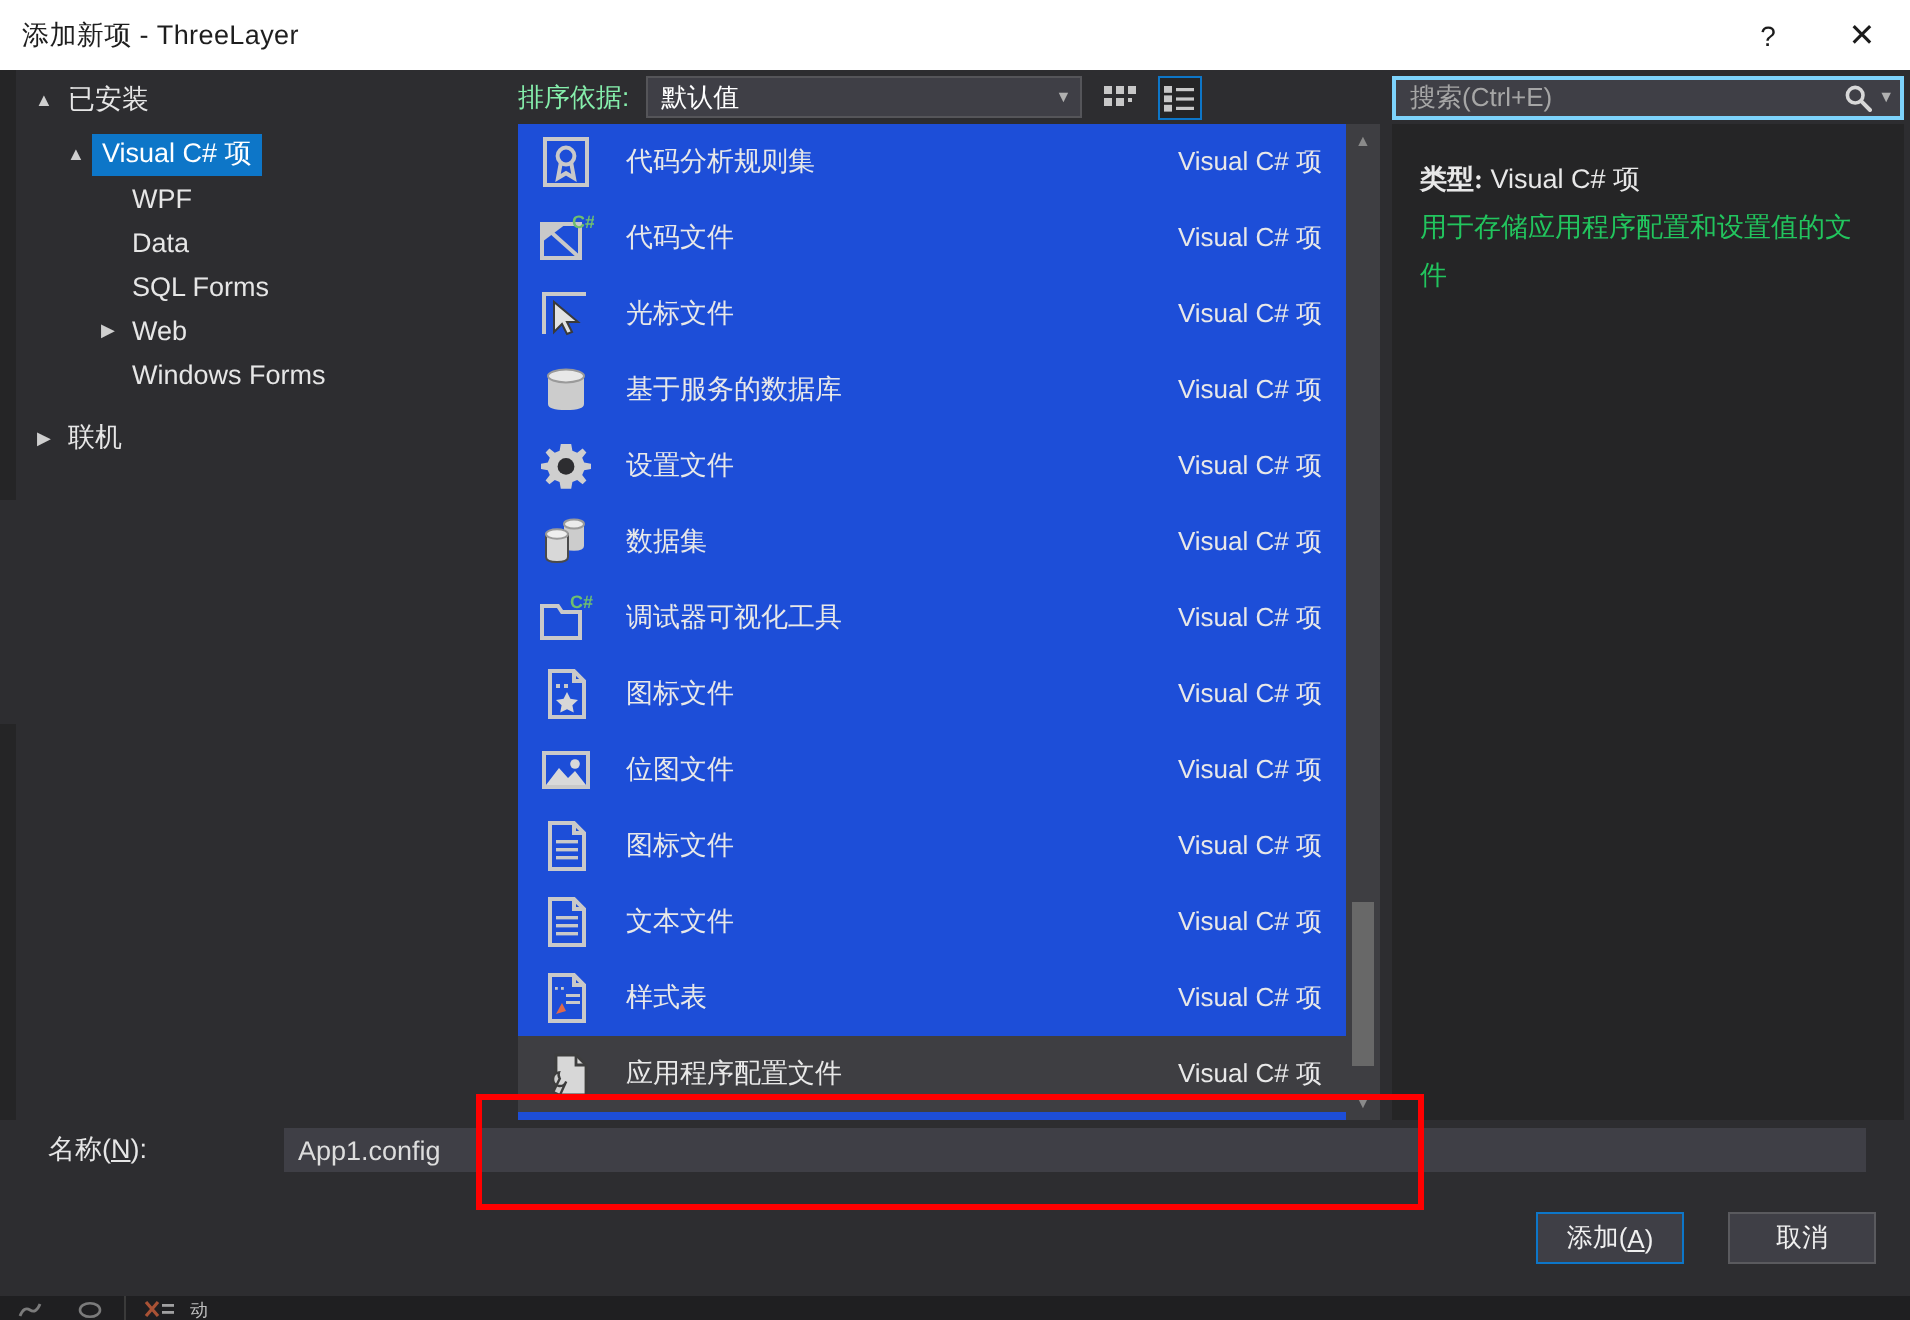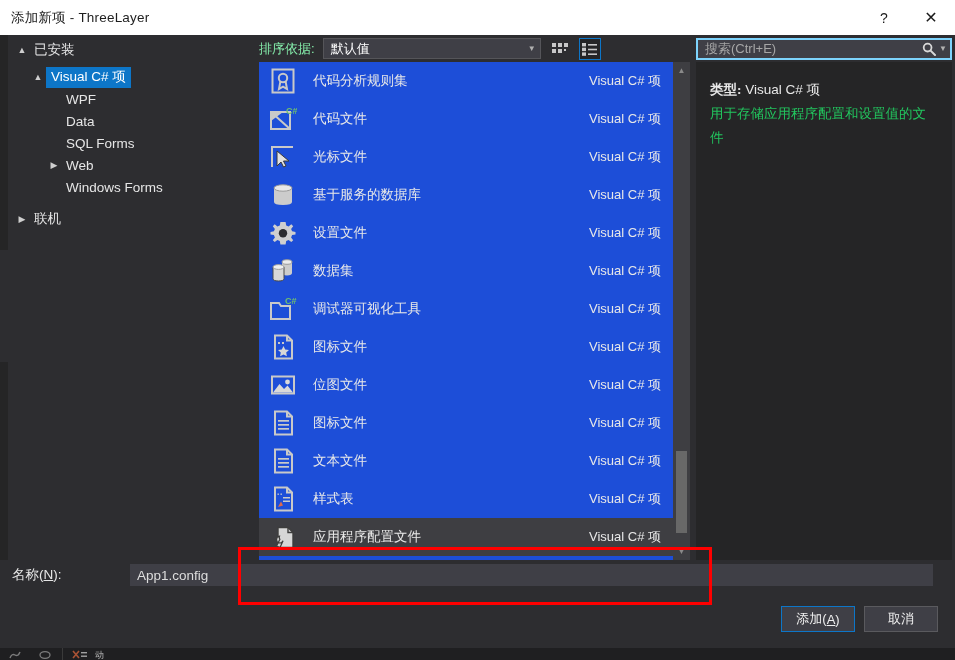--- a/index.html
+++ b/index.html
@@ -272,21 +272,21 @@
     color: #22c55e;
     line-height: 1.8;
   }
 
   
   #name-row {
     height: 30px;
     flex: 0 0 30px;
     display: flex;
     align-items: center;
-    padding-left: 12px;
+    padding-left: 24px;
     background: #2d2d30;
   }
   #name-label {
     font-size: 13.5px;
     color: #e6e6e6;
     width: 118px;
     flex: 0 0 118px;
   }
   #name-label u { text-decoration: underline; }
   #name-input {
@@ -303,21 +303,21 @@
   }
 
   
   #footer {
     height: 58px;
     flex: 0 0 58px;
     display: flex;
     align-items: center;
     justify-content: flex-end;
     padding-right: 17px;
-    gap: 9px;
+    gap: 22px;
     background: #2d2d30;
   }
   .dlg-btn {
     width: 74px;
     height: 26px;
     background: #3f3f46;
     border: 1px solid #5a5a5e;
     color: #f0f0f0;
     font-size: 13px;
     font-family: inherit;

